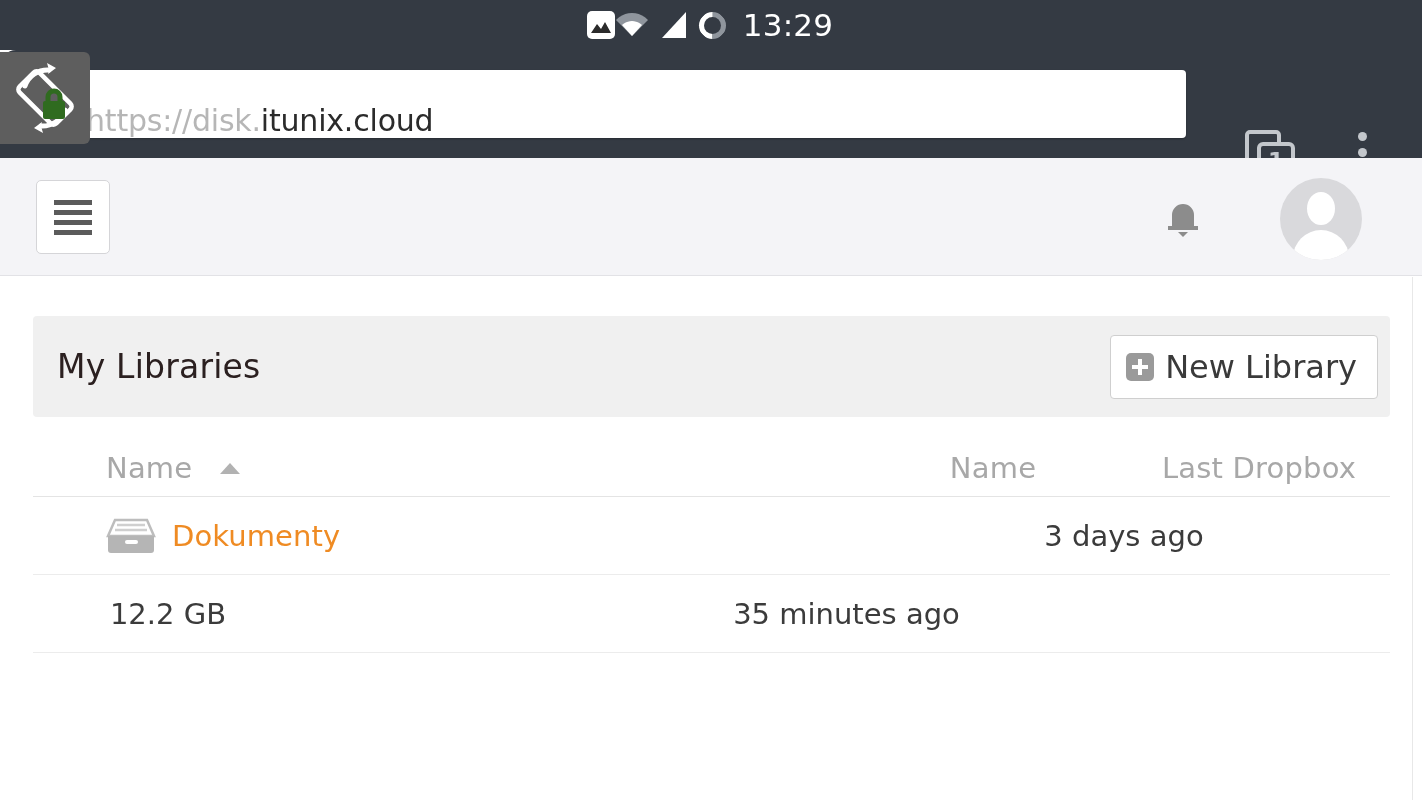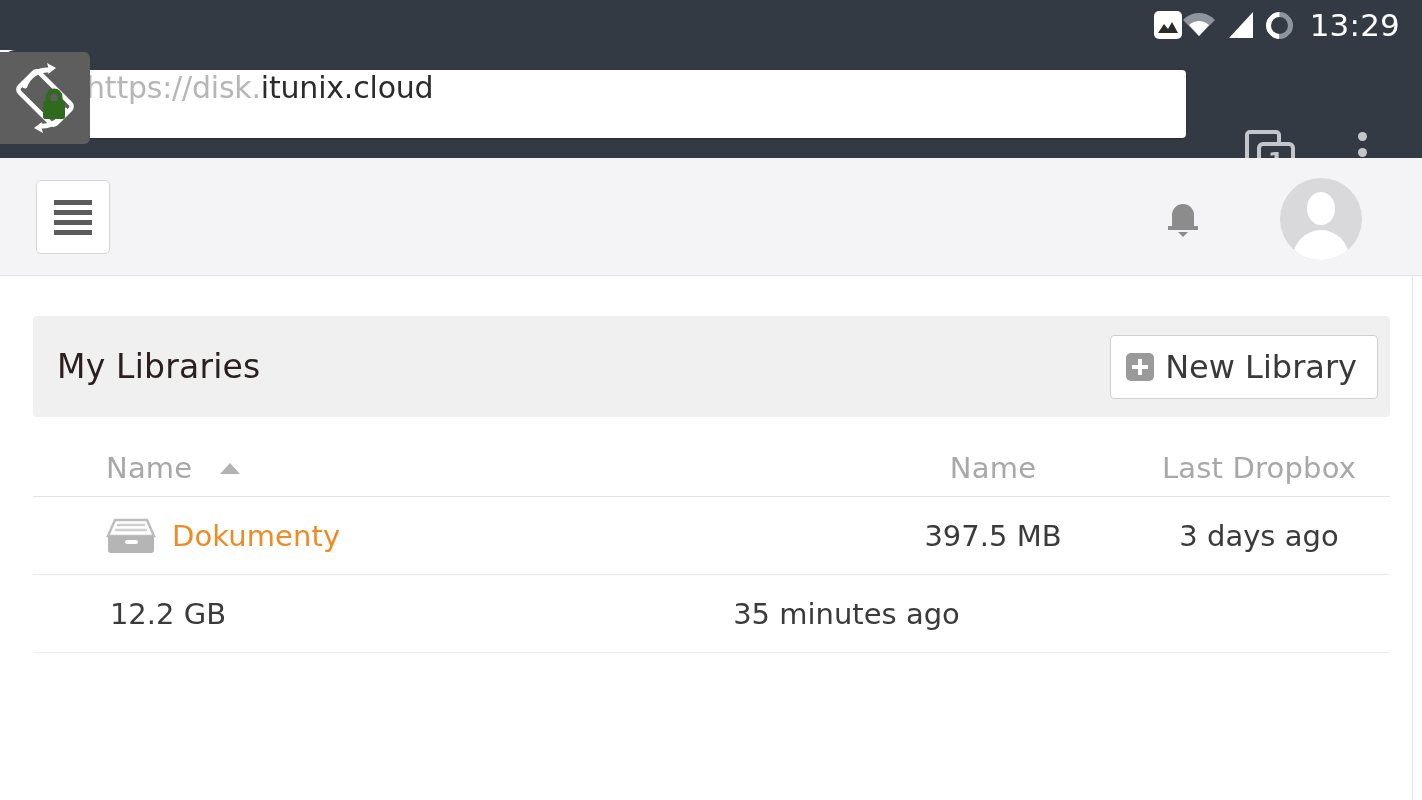--- a/index.html
+++ b/index.html
@@ -14,21 +14,21 @@
 
   
   .status-bar {
     position: absolute;
     top: 0; left: 0;
     width: 1422px;
     height: 50px;
     background: #343a43;
     display: flex;
     align-items: center;
-    justify-content: flex-end;
+    justify-content: center;
     padding: 0 22px 0 20px;
   }
   .status-left { display: flex; align-items: center; gap: 10px; }
   .gallery-icon {
     width: 28px; height: 28px;
     background: #ffffff;
     border-radius: 5px;
     position: relative;
     overflow: hidden;
   }
@@ -72,21 +72,21 @@
   }
   .omnibox {
     position: absolute;
     left: 8px; top: 20px;
     width: 1178px;
     height: 68px;
     background: #ffffff;
     border-radius: 4px;
     box-shadow: 0 1px 2px rgba(0,0,0,0.25);
     display: flex;
-    align-items: flex-start;
+    align-items: flex-end;
     padding-left: 78px;
   }
   .url-text {
     font-size: 30px;
     color: #2b2b2b;
     white-space: nowrap;
     letter-spacing: -0.2px;
   }
   .url-scheme { color: #b6b6b6; }
 
@@ -430,21 +430,20 @@
           <svg width="50" height="40" viewBox="0 0 50 40">
             <path d="M9 4 L41 4 L48 20 L2 20 Z" fill="#ffffff" stroke="#bdbdbd" stroke-width="2.5"></path>
             <line x1="11" y1="9" x2="39" y2="9" stroke="#cfcfcf" stroke-width="2.5"></line>
             <line x1="9" y1="14" x2="41" y2="14" stroke="#cfcfcf" stroke-width="2.5"></line>
             <path d="M2 20 H48 V34 a3 3 0 0 1 -3 3 H5 a3 3 0 0 1 -3 -3 Z" fill="#b5b5b5"></path>
             <rect x="19" y="24" width="13" height="4" rx="2" fill="#ffffff"></rect>
           </svg>
         </span>
         <span class="lib-name">Dokumenty</span>
       </div>
-      <div class="c-size td">397.5 MB</div>
       <div class="c-upd td">3 days ago</div>
     </div>
 
     <div class="row">
       <div class="c-size td">12.2 GB</div>
       <div class="c-upd td">35 minutes ago</div>
     </div>
 
   </div>
 </div>

